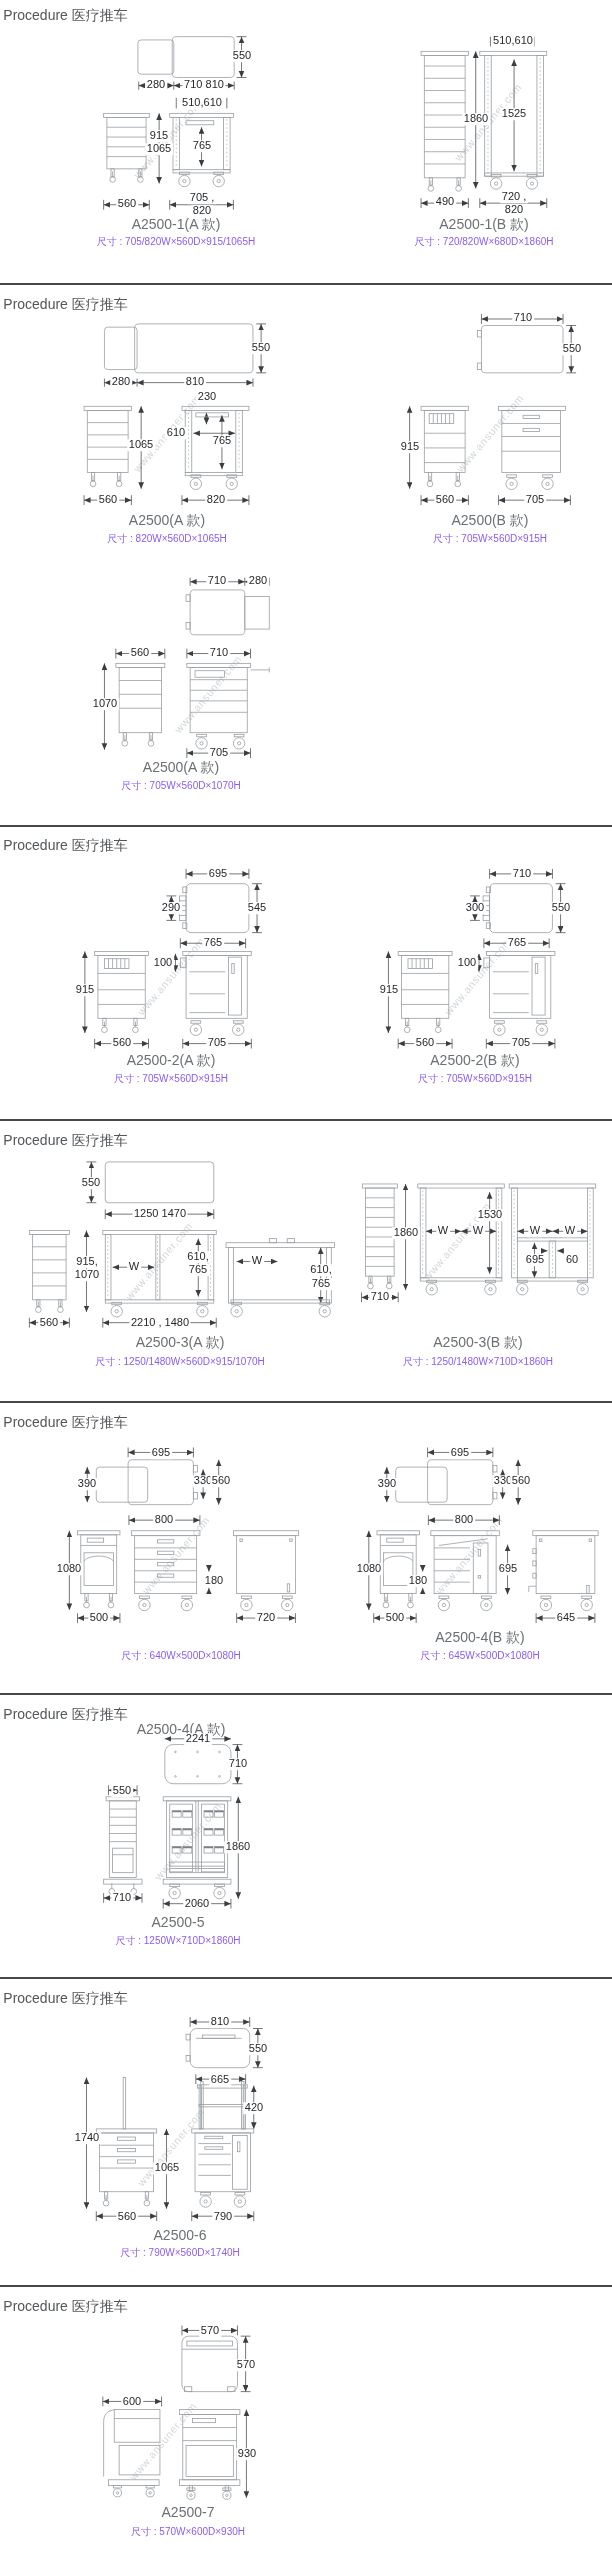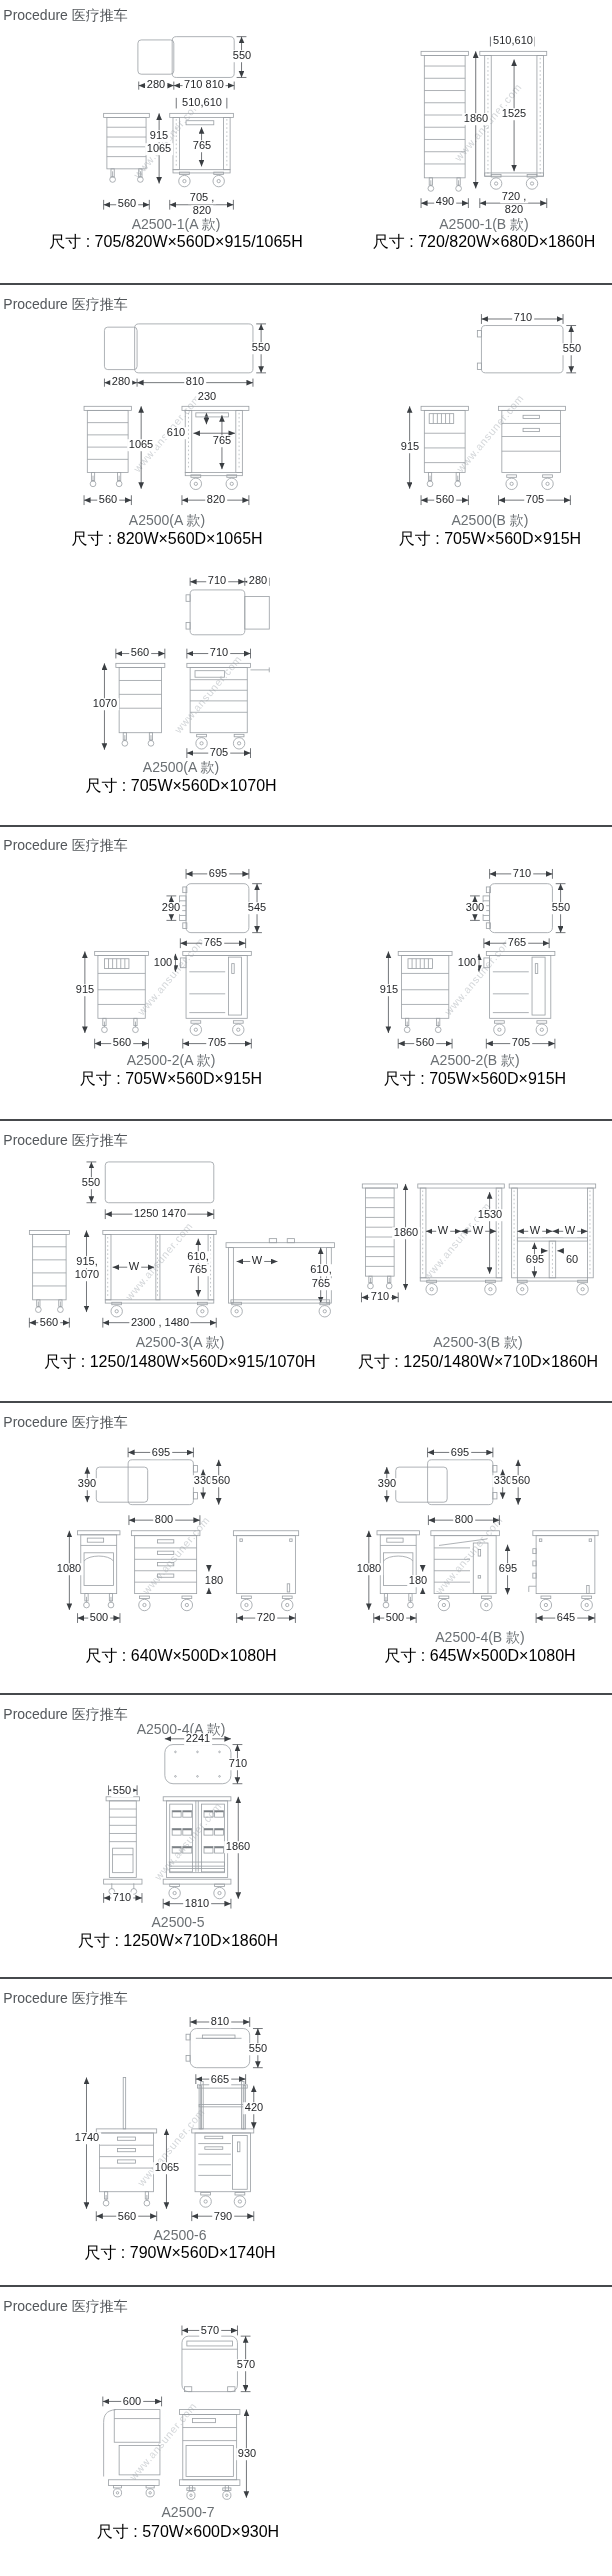--- a/index.html
+++ b/index.html
@@ -9,21 +9,21 @@
   svg.art *{fill:none;stroke:#9ba0a5;stroke-width:1;}
   svg.art .d{stroke:#54585c;}
   svg.art .sl{stroke:#b4b9bd;stroke-dasharray:2 3;}
   svg.art .dk{stroke:#7c8185;stroke-width:2;}
   svg.art marker path{fill:#3a3e42;stroke:none;}
   .layer{position:absolute;left:0;top:0;width:612px;height:2576px;z-index:2;}
   .hdr{position:absolute;left:3.3px;font-size:14px;color:#53575b;white-space:nowrap;}
   .dl{position:absolute;transform:translate(-50%,-50%);background:#fff;padding:0 1.6px;
       font-size:11px;color:#26282b;white-space:nowrap;line-height:1.05;}
   .cap{position:absolute;transform:translate(-50%,-50%);font-size:14px;color:#6b7074;white-space:nowrap;}
-  .sz{position:absolute;transform:translate(-50%,-50%);font-size:16px;color:#000000;white-space:nowrap;}
+  .sz{position:absolute;transform:translate(-50%,-50%);font-size:10px;color:#8b5cf6;white-space:nowrap;}
   .sep{position:absolute;left:0;width:612px;height:2.4px;background:#46494c;}
   .wm{position:absolute;transform:translate(-50%,-50%) rotate(-50deg);font-size:10.6px;
       color:#d4d7da;letter-spacing:0.8px;white-space:nowrap;z-index:0;}
 </style>
 </head>
 <body>
 
 <div id="page">
 
   <span class="wm" style="left:167px;top:139px">www.ansuner.com</span>
@@ -682,21 +682,21 @@
     <span class="sz" style="left:475px;top:1079px">尺寸 : 705W×560D×915H</span>
 
     <span class="dl" style="left:91px;top:1183px">550</span>
     <span class="dl" style="left:160px;top:1214px">1250  1470</span>
     <span class="dl" style="left:87px;top:1262px">915,</span>
     <span class="dl" style="left:87px;top:1275px">1070</span>
     <span class="dl" style="left:134px;top:1267px">W</span>
     <span class="dl" style="left:198px;top:1257px">610,</span>
     <span class="dl" style="left:198px;top:1270px">765</span>
     <span class="dl" style="left:49px;top:1323px">560</span>
-    <span class="dl" style="left:160px;top:1323px">2300 , 1480</span>
+    <span class="dl" style="left:160px;top:1323px">2210 , 1480</span>
     <span class="dl" style="left:257px;top:1261px">W</span>
     <span class="dl" style="left:321px;top:1270px">610,</span>
     <span class="dl" style="left:321px;top:1284px">765</span>
     <span class="cap" style="left:180px;top:1343px">A2500-3(A 款)</span>
     <span class="sz" style="left:180px;top:1362px">尺寸 : 1250/1480W×560D×915/1070H</span>
 
     <span class="dl" style="left:406px;top:1233px">1860</span>
     <span class="dl" style="left:380px;top:1297px">710</span>
     <span class="dl" style="left:490px;top:1215px">1530</span>
     <span class="dl" style="left:443px;top:1231px">W</span>
@@ -731,21 +731,21 @@
     <span class="dl" style="left:395px;top:1618px">500</span>
     <span class="dl" style="left:566px;top:1618px">645</span>
     <span class="cap" style="left:480px;top:1638px">A2500-4(B 款)</span>
     <span class="sz" style="left:480px;top:1656px">尺寸 : 645W×500D×1080H</span>
 
     <span class="dl" style="left:198px;top:1739px">2241</span>
     <span class="dl" style="left:238px;top:1764px">710</span>
     <span class="dl" style="left:122px;top:1791px">550</span>
     <span class="dl" style="left:238px;top:1847px">1860</span>
     <span class="dl" style="left:122px;top:1898px">710</span>
-    <span class="dl" style="left:197px;top:1904px">1810</span>
+    <span class="dl" style="left:197px;top:1904px">2060</span>
     <span class="cap" style="left:178px;top:1922px">A2500-5</span>
     <span class="sz" style="left:178px;top:1941px">尺寸 : 1250W×710D×1860H</span>
 
     <span class="dl" style="left:220px;top:2022px">810</span>
     <span class="dl" style="left:258px;top:2049px">550</span>
     <span class="dl" style="left:220px;top:2080px">665</span>
     <span class="dl" style="left:254px;top:2108px">420</span>
     <span class="dl" style="left:87px;top:2138px">1740</span>
     <span class="dl" style="left:167px;top:2168px">1065</span>
     <span class="dl" style="left:127px;top:2217px">560</span>

